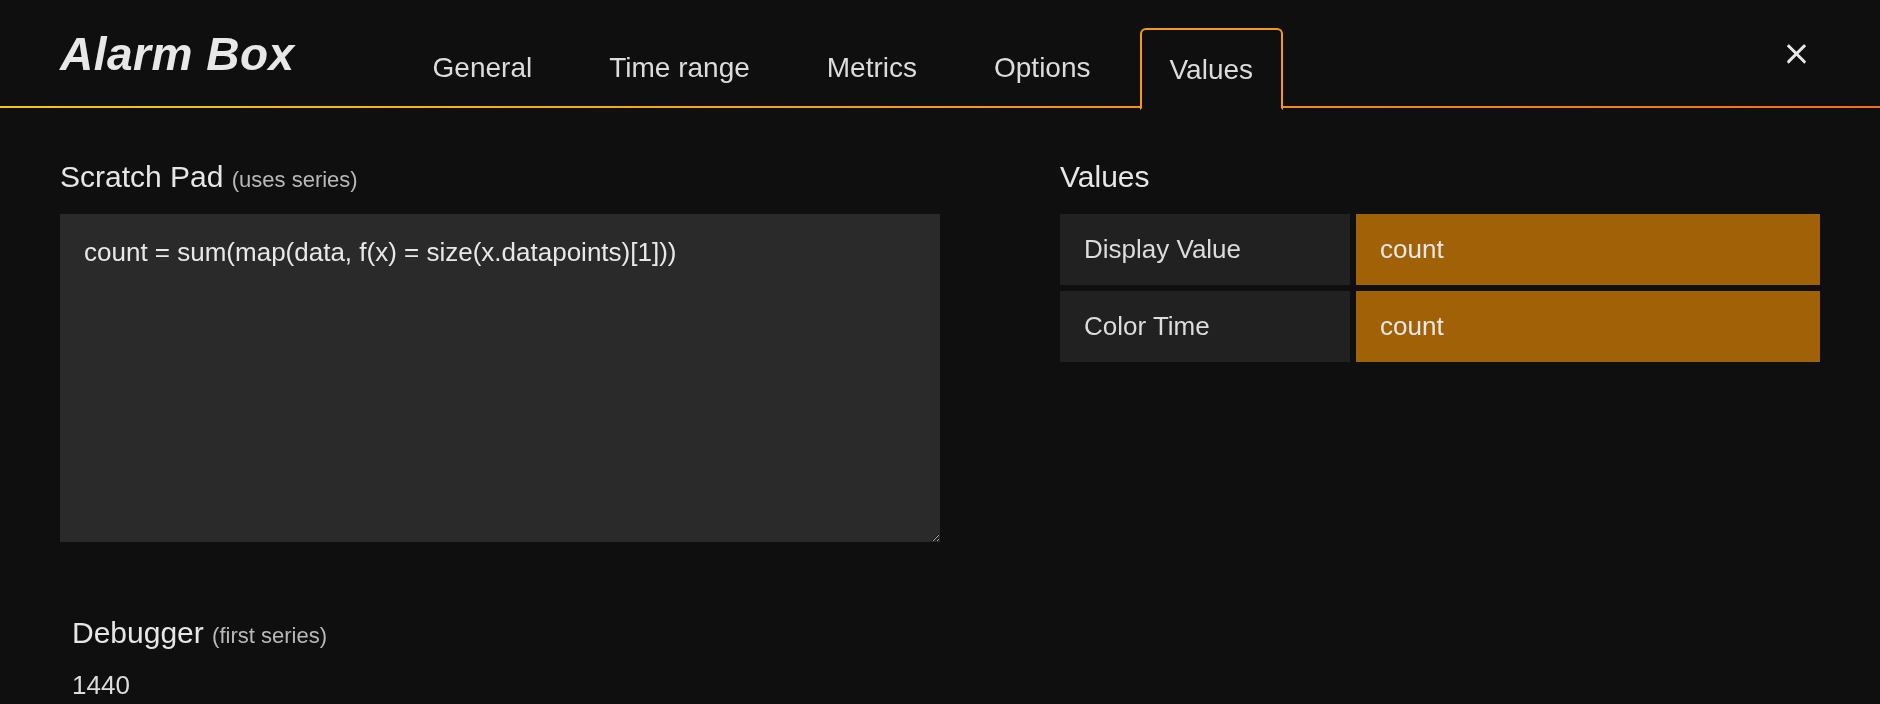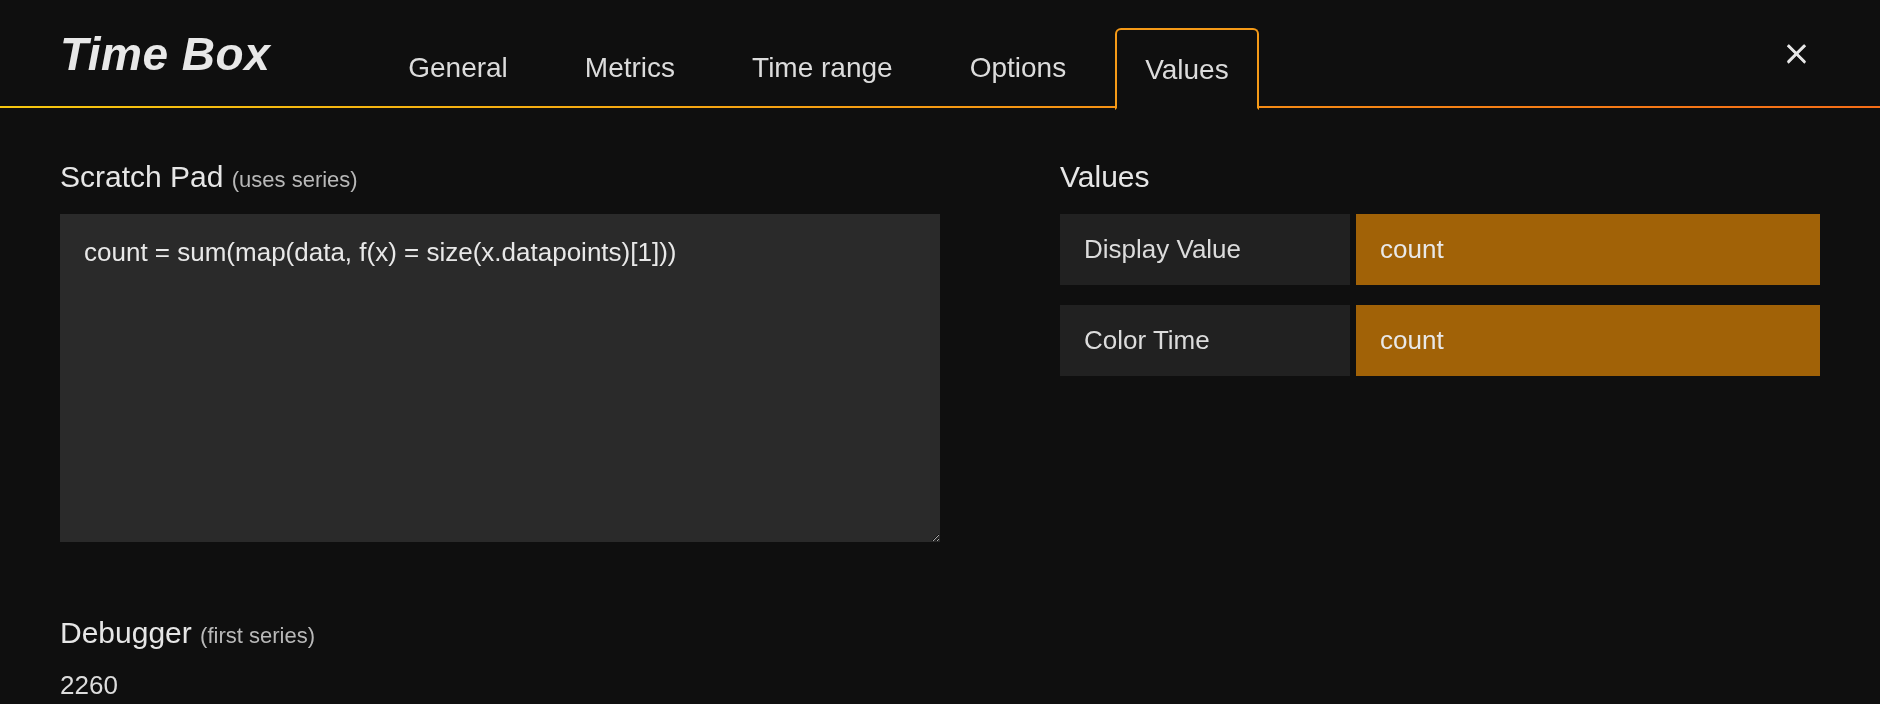--- a/index.html
+++ b/index.html
@@ -93,21 +93,21 @@
     color: #e8e8e8;
     font-size: 26px;
     font-family: inherit;
     line-height: 1.4;
     outline: none;
   }
 
   .values-grid {
     display: flex;
     flex-direction: column;
-    gap: 20px;
+    gap: 6px;
   }
   .values-row {
     display: flex;
     gap: 6px;
   }
   .values-label {
     width: 290px;
     background: #212121;
     padding: 20px 24px;
     font-size: 26px;
@@ -119,36 +119,37 @@
     border: none;
     padding: 20px 24px;
     font-size: 26px;
     color: #e8e8e8;
     font-family: inherit;
     outline: none;
   }
 
   .debugger {
     margin-top: 70px;
+    margin-left: 12px;
   }
   .debug-value {
     margin-top: 16px;
     font-size: 26px;
     color: #dcdcdc;
   }
 </style>
 </head>
 <body>
 
 <div class="header">
-  <div class="title">Time Box</div>
+  <div class="title">Alarm Box</div>
   <div class="tabs">
     <div class="tab">General</div>
+    <div class="tab">Time range</div>
     <div class="tab">Metrics</div>
-    <div class="tab">Time range</div>
     <div class="tab">Options</div>
     <div class="tab active">Values</div>
   </div>
   <button class="close-btn">
     <span>
       <svg viewBox="0 0 24 24" fill="currentColor">
           <path d="M18.3 5.71 12 12l6.3 6.29-1.41 1.42L10.59 13.4 4.29 19.7 2.88 18.29 9.17 12 2.88 5.71 4.29 4.29l6.3 6.3 6.29-6.3z" transform="translate(1,0)"></path>
           <path d="M5.7 4.3l13 13-1.4 1.4-13-13zM18.7 5.7l-13 13-1.4-1.4 13-13z"></path>
         </svg>
     </span>
@@ -161,21 +162,21 @@
       <span>Scratch Pad</span>
       <span class="sub">(uses series)</span>
     </div>
     <textarea class="scratch" style="">count = sum(map(data, f(x) = size(x.datapoints)[1]))</textarea>
 
     <div class="debugger">
       <div class="section-title">
         <span>Debugger</span>
         <span class="sub">(first series)</span>
       </div>
-      <div class="debug-value">2260</div>
+      <div class="debug-value">1440</div>
     </div>
   </div>
 
   <div class="col-right">
     <div class="section-title">Values</div>
     <div class="values-grid">
       <div class="values-row">
         <div class="values-label">Display Value</div>
         <input class="values-input" value="count" style="">
       </div>

